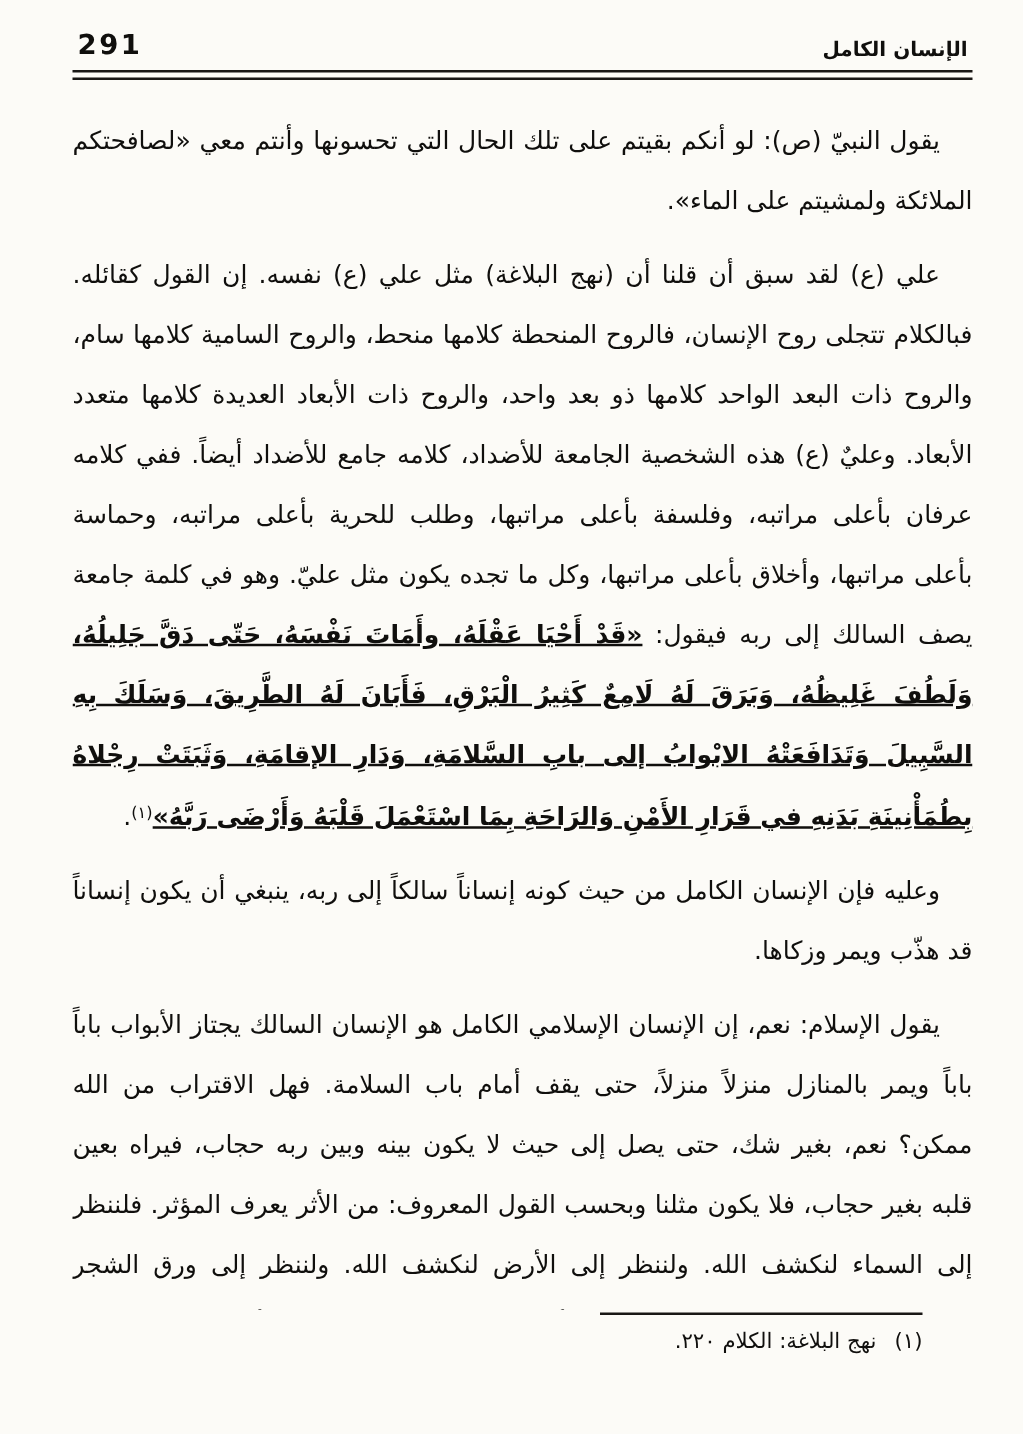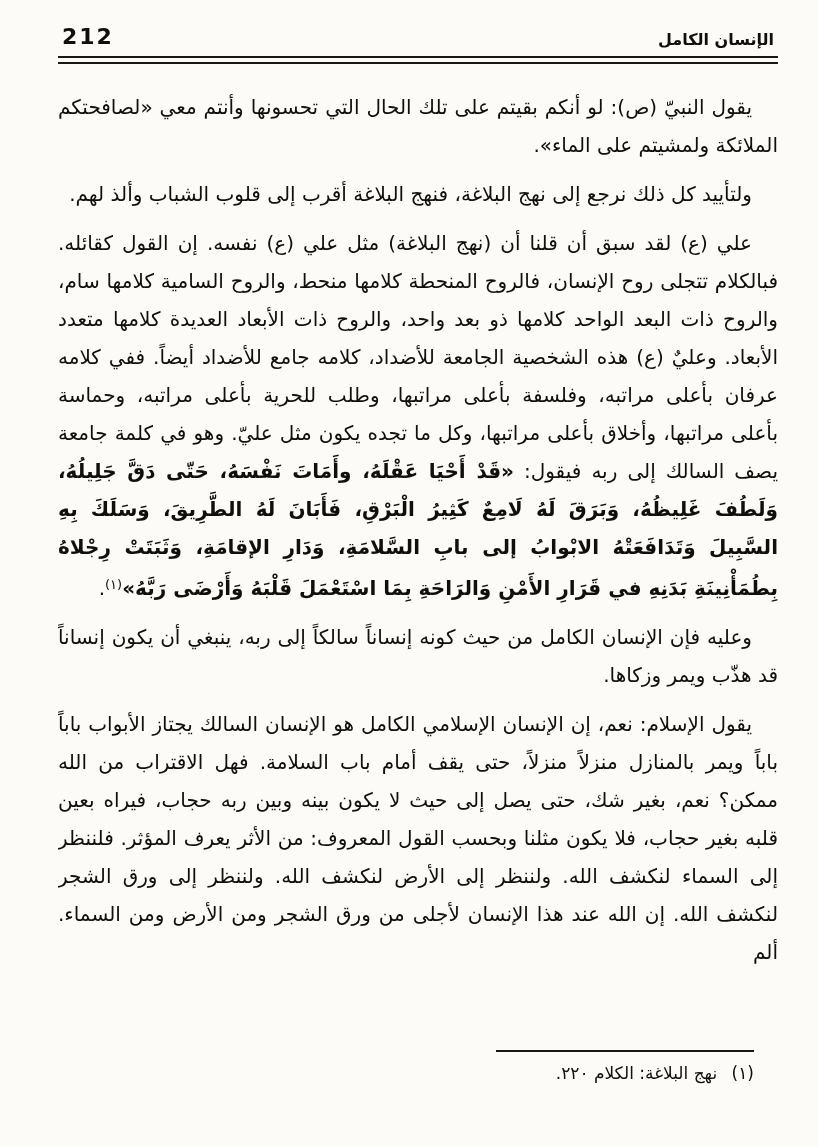--- a/index.html
+++ b/index.html
@@ -38,40 +38,40 @@
   }
   .rule-double {
     margin-top: 7px;
     height: 4px;
     border-top: 2px solid #191715;
     border-bottom: 2px solid #191715;
   }
   main.body-text {
     margin-top: 24px;
     font-size: 20px;
-    line-height: 38px;
+    line-height: 48px;
     text-align: justify;
     height: 960px;
     overflow: hidden;
   }
   main.body-text p {
     margin: 0 0 11px 0;
     text-indent: 26px;
   }
   .seg-normal { font-weight: normal; }
-  .seg-bold   { font-weight: bold; }
+  .seg-bold   { font-weight: bold; text-decoration: underline; }
   .seg-ref {
     font-size: 13px;
     vertical-align: 6px;
     font-weight: normal;
   }
   .footnotes {
     position: absolute;
     top: 1050px;
-    right: 64px;
+    right: 80px;
     text-align: right;
   }
   .footnote-rule {
     width: 258px;
     border-top: 2px solid #191715;
     margin-right: 0;
   }
   .footnote {
     margin-top: 9px;
     font-size: 17px;
@@ -80,28 +80,27 @@
   }
   .fn-marker { margin-left: 9px; }
 </style>
 </head>
 <body>
 
 <div class="page">
 
   <header class="page-header">
     <div class="book-title">الإنسان الكامل</div>
-    <div class="page-number">212</div>
+    <div class="page-number">291</div>
   </header>
 
   <div class="rule-double"></div>
 
   <main class="body-text" id="body-text">
       <p><span class="seg-normal">يقول النبيّ (ص): لو أنكم بقيتم على تلك الحال التي تحسونها وأنتم معي «لصافحتكم الملائكة ولمشيتم على الماء».</span></p>
-      <p><span class="seg-normal">ولتأييد كل ذلك نرجع إلى نهج البلاغة، فنهج البلاغة أقرب إلى قلوب الشباب وألذ لهم.</span></p>
       <p><span class="seg-normal">علي (ع) لقد سبق أن قلنا أن (نهج البلاغة) مثل علي (ع) نفسه. إن القول كقائله. فبالكلام تتجلى روح الإنسان، فالروح المنحطة كلامها منحط، والروح السامية كلامها سام، والروح ذات البعد الواحد كلامها ذو بعد واحد، والروح ذات الأبعاد العديدة كلامها متعدد الأبعاد. وعليٌ (ع) هذه الشخصية الجامعة للأضداد، كلامه جامع للأضداد أيضاً. ففي كلامه عرفان بأعلى مراتبه، وفلسفة بأعلى مراتبها، وطلب للحرية بأعلى مراتبه، وحماسة بأعلى مراتبها، وأخلاق بأعلى مراتبها، وكل ما تجده يكون مثل عليّ. وهو في كلمة جامعة يصف السالك إلى ربه فيقول: </span><span class="seg-bold">«قَدْ أَحْيَا عَقْلَهُ، وأَمَاتَ نَفْسَهُ، حَتّى دَقَّ جَلِيلُهُ، وَلَطُفَ غَلِيظُهُ، وَبَرَقَ لَهُ لَامِعٌ كَثِيرُ الْبَرْقِ، فَأَبَانَ لَهُ الطَّرِيقَ، وَسَلَكَ بِهِ السَّبِيلَ وَتَدَافَعَتْهُ الابْوابُ إلى بابِ السَّلامَةِ، وَدَارِ الإقامَةِ، وَثَبَتَتْ رِجْلاهُ بِطُمَأْنِينَةِ بَدَنِهِ في قَرَارِ الأَمْنِ وَالرَاحَةِ بِمَا اسْتَعْمَلَ قَلْبَهُ وَأَرْضَى رَبَّهُ»</span><span class="seg-ref">(١)</span><span class="seg-normal">.</span></p>
       <p><span class="seg-normal">وعليه فإن الإنسان الكامل من حيث كونه إنساناً سالكاً إلى ربه، ينبغي أن يكون إنساناً قد هذّب ويمر وزكاها.</span></p>
       <p><span class="seg-normal">يقول الإسلام: نعم، إن الإنسان الإسلامي الكامل هو الإنسان السالك يجتاز الأبواب باباً باباً ويمر بالمنازل منزلاً منزلاً، حتى يقف أمام باب السلامة. فهل الاقتراب من الله ممكن؟ نعم، بغير شك، حتى يصل إلى حيث لا يكون بينه وبين ربه حجاب، فيراه بعين قلبه بغير حجاب، فلا يكون مثلنا وبحسب القول المعروف: من الأثر يعرف المؤثر. فلننظر إلى السماء لنكشف الله. ولننظر إلى الأرض لنكشف الله. ولننظر إلى ورق الشجر لنكشف الله. إن الله عند هذا الإنسان لأجلى من ورق الشجر ومن الأرض ومن السماء. ألم</span></p>
     </main>
 
   <div class="footnotes">
     <div class="footnote-rule"></div>
     <div class="footnote">
       <span class="fn-marker">(١)</span>
       <span class="fn-text">نهج البلاغة: الكلام ٢٢٠.</span>

